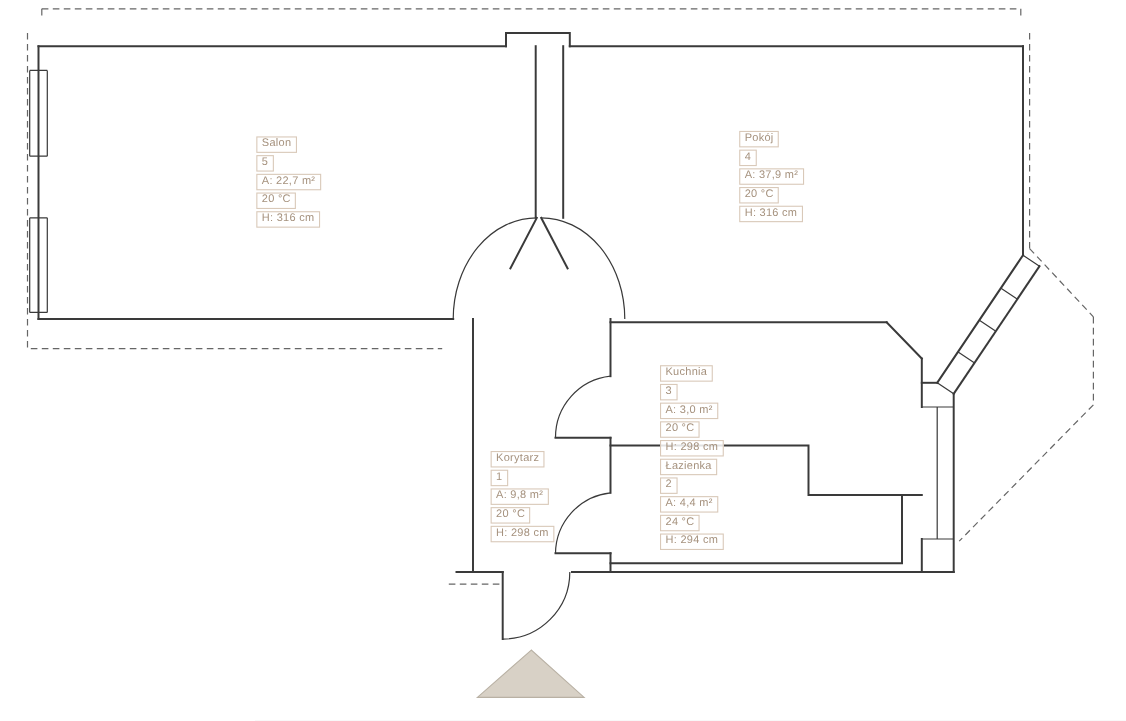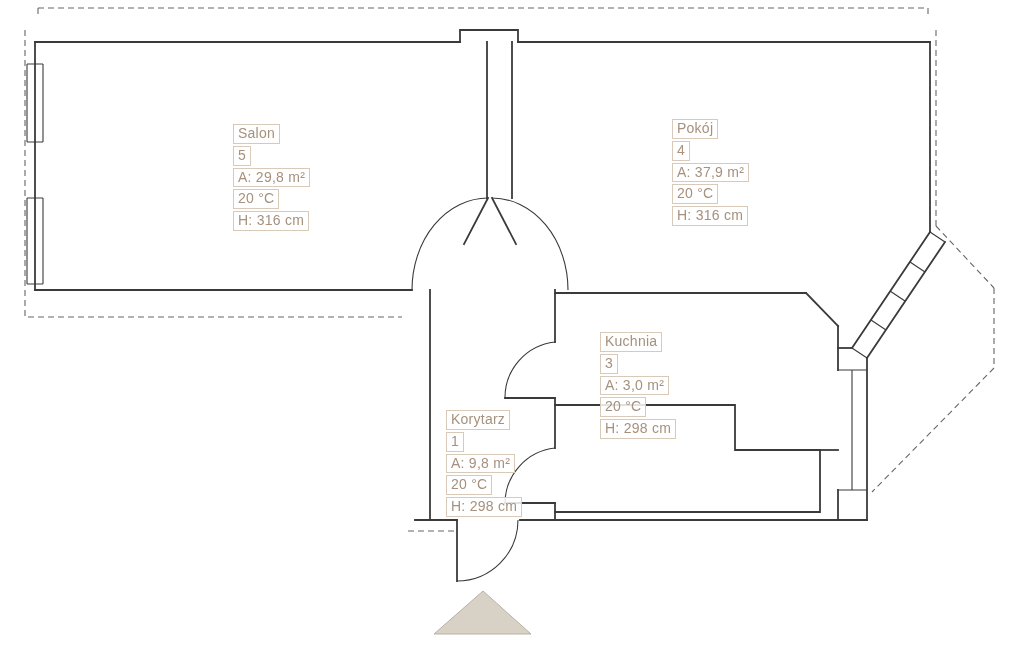--- a/index.html
+++ b/index.html
@@ -22,21 +22,21 @@
   }
   svg{position:absolute;inset:0}
   .wall{stroke:var(--wall);stroke-width:1.8;fill:none;stroke-linecap:square}
   .door{stroke:var(--wall);stroke-width:1.1;fill:none}
   .win{stroke:var(--wall);stroke-width:1.1;fill:none}
   .dash{stroke:var(--boundary-dash);stroke-width:1.1;fill:none;stroke-dasharray:6 4}
   .arrow{fill:var(--arrow-fill);stroke:var(--arrow-stroke);stroke-width:1}
   .room-label{
     position:absolute;
     display:flex;flex-direction:column;align-items:flex-start;gap:2px;
-    font-size:14px;line-height:1.2;letter-spacing:.25px;
+    font-size:10px;line-height:1.2;letter-spacing:.25px;
     color:var(--label-text);
   }
   .rl-line{
     border:1px solid var(--label-border);
     background:rgba(255,255,255,.85);
     padding:0 4px 1px 4px;
     white-space:nowrap;
   }
 </style>
 </head>
@@ -114,21 +114,21 @@
       <path class="door" d="M505,503 A56,56 0 0 1 555,448"></path>
       <path class="door" d="M457,581 A61,61 0 0 0 518,520"></path>
     </g>
 
     <polygon class="arrow" points="483,591 434,634 531,634"></polygon>
   </svg>
 
   <div class="room-label" style="left:233px;top:124px">
     <span class="rl-line">Salon</span>
     <span class="rl-line">5</span>
-    <span class="rl-line">A: 29,8 m²</span>
+    <span class="rl-line">A: 22,7 m²</span>
     <span class="rl-line">20 °C</span>
     <span class="rl-line">H: 316 cm</span>
   </div>
 
   <div class="room-label" style="left:672px;top:119px">
     <span class="rl-line">Pokój</span>
     <span class="rl-line">4</span>
     <span class="rl-line">A: 37,9 m²</span>
     <span class="rl-line">20 °C</span>
     <span class="rl-line">H: 316 cm</span>
@@ -143,14 +143,21 @@
   </div>
 
   <div class="room-label" style="left:446px;top:410px">
     <span class="rl-line">Korytarz</span>
     <span class="rl-line">1</span>
     <span class="rl-line">A: 9,8 m²</span>
     <span class="rl-line">20 °C</span>
     <span class="rl-line">H: 298 cm</span>
   </div>
 
+  <div class="room-label" style="left:600px;top:417px">
+    <span class="rl-line">Łazienka</span>
+    <span class="rl-line">2</span>
+    <span class="rl-line">A: 4,4 m²</span>
+    <span class="rl-line">24 °C</span>
+    <span class="rl-line">H: 294 cm</span>
+  </div>
 
 </div>
 
 </body></html>

